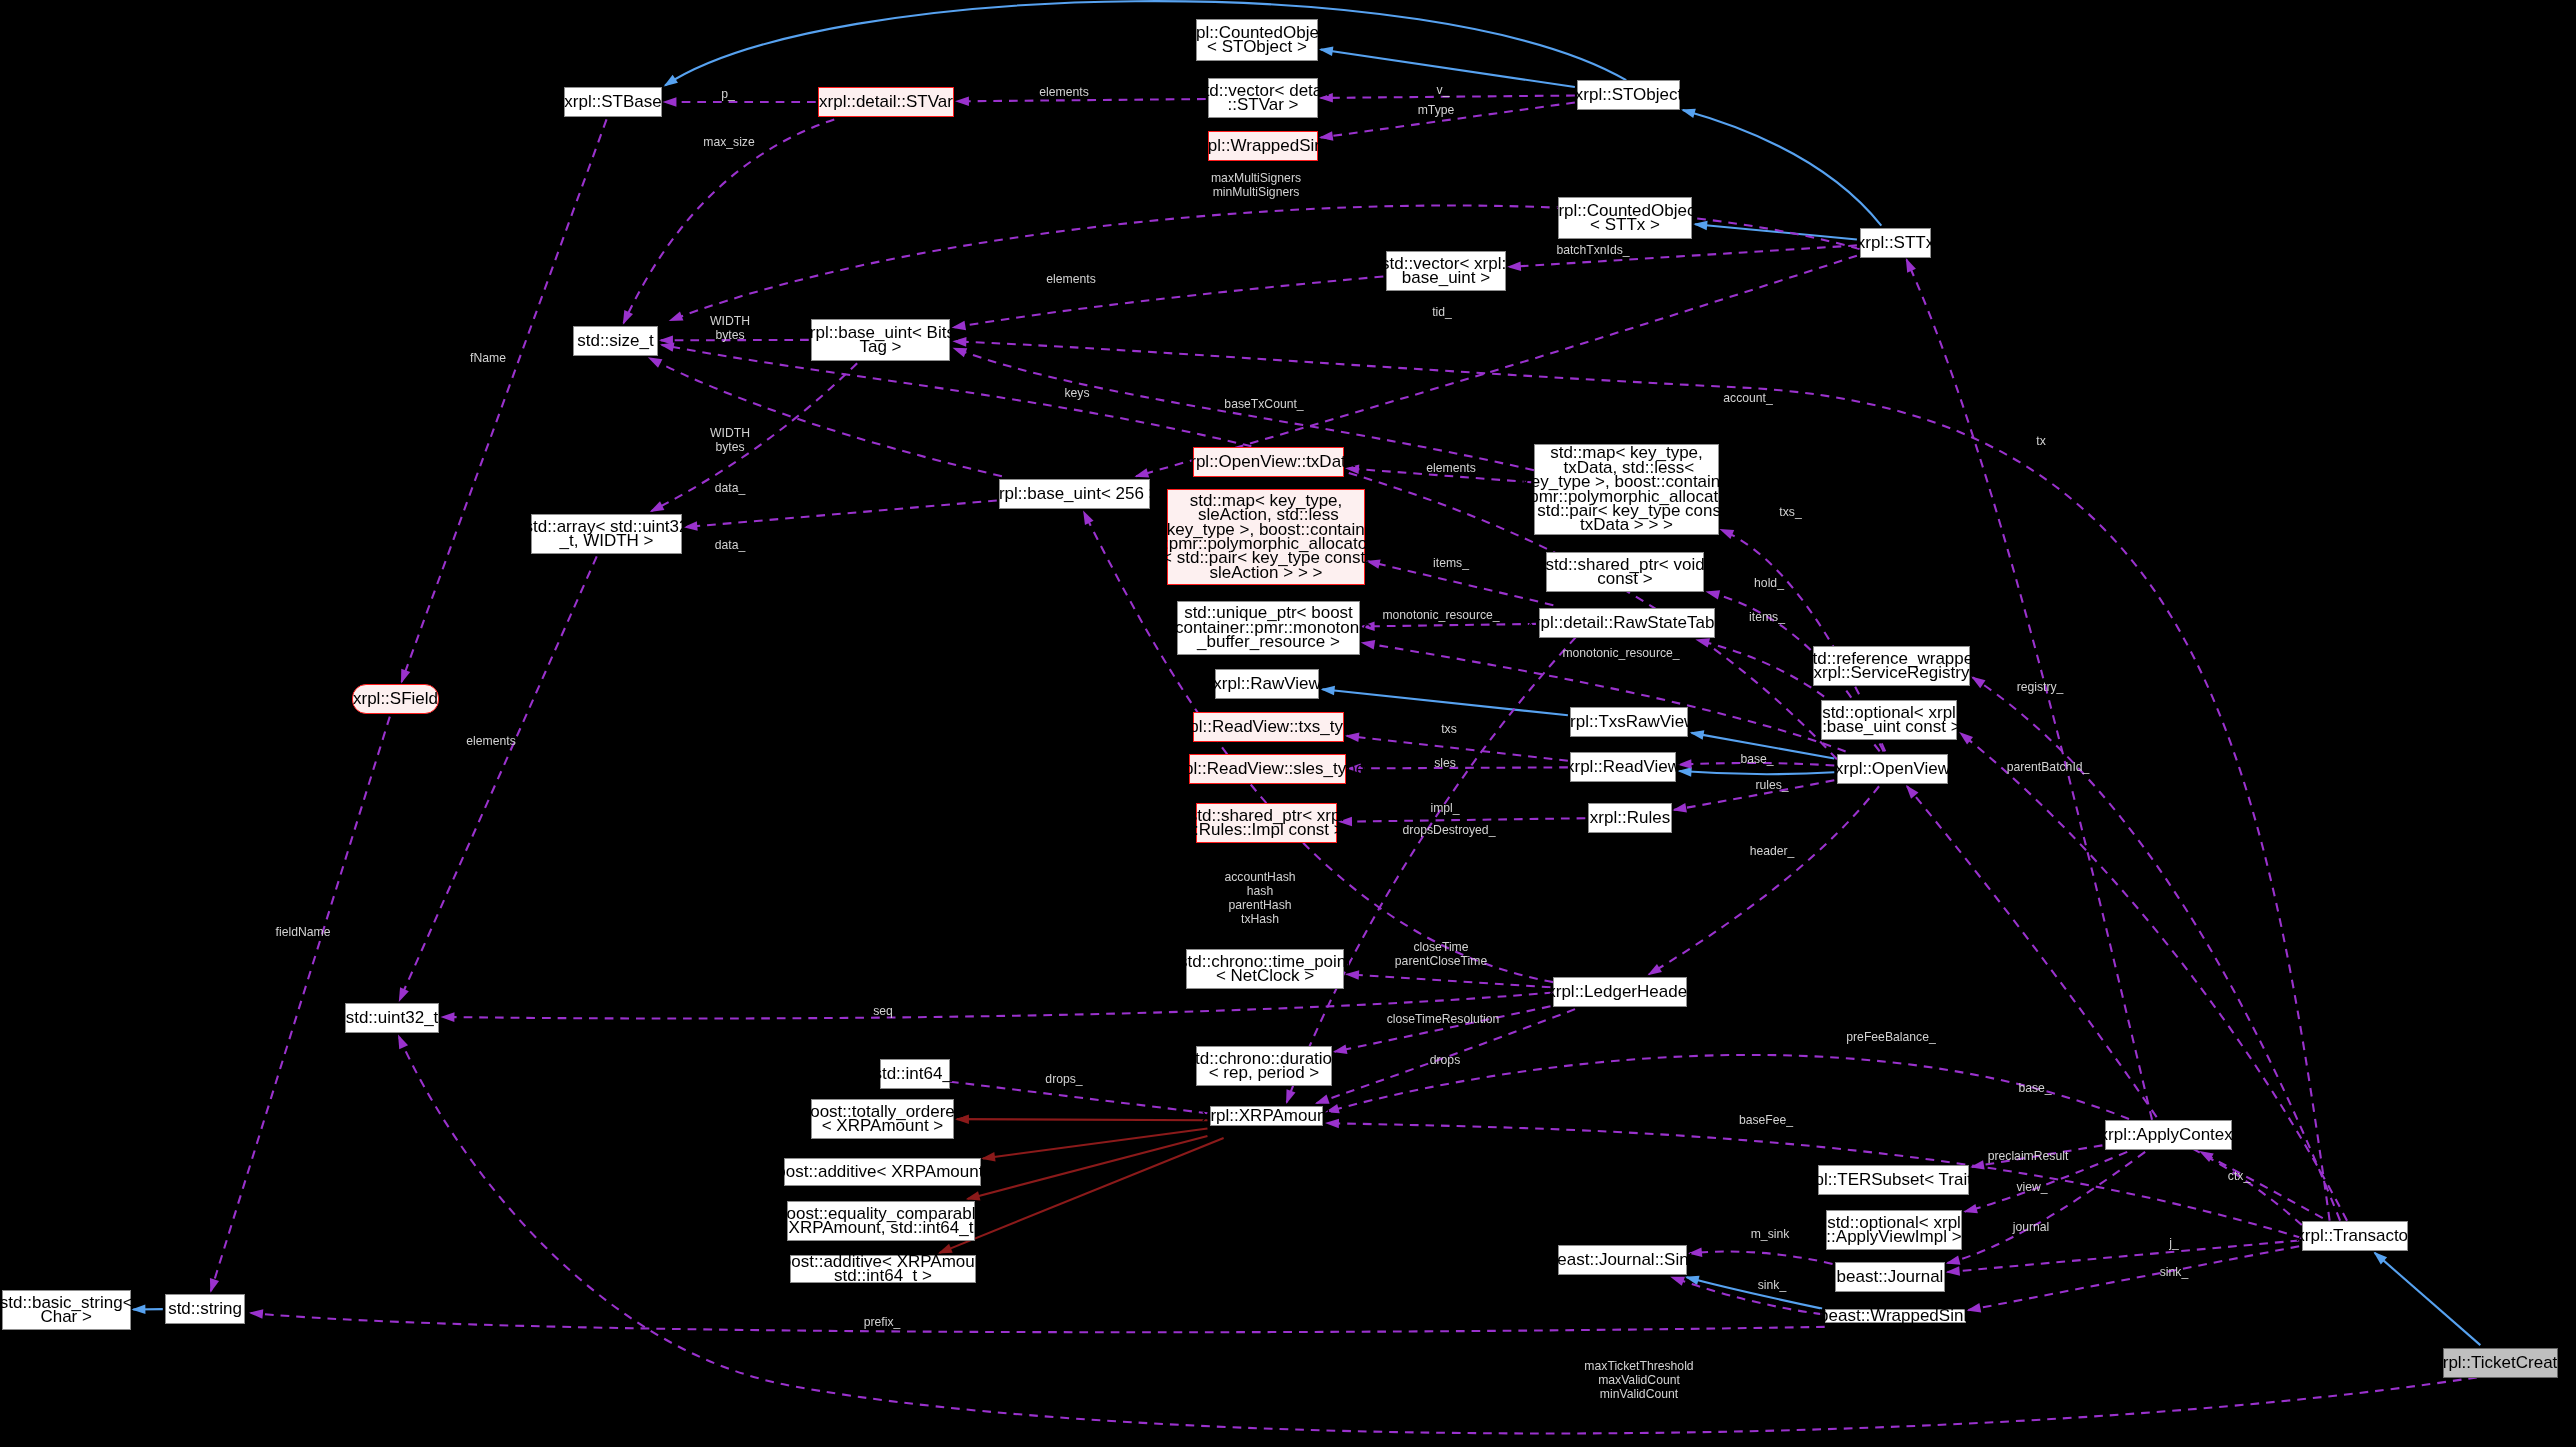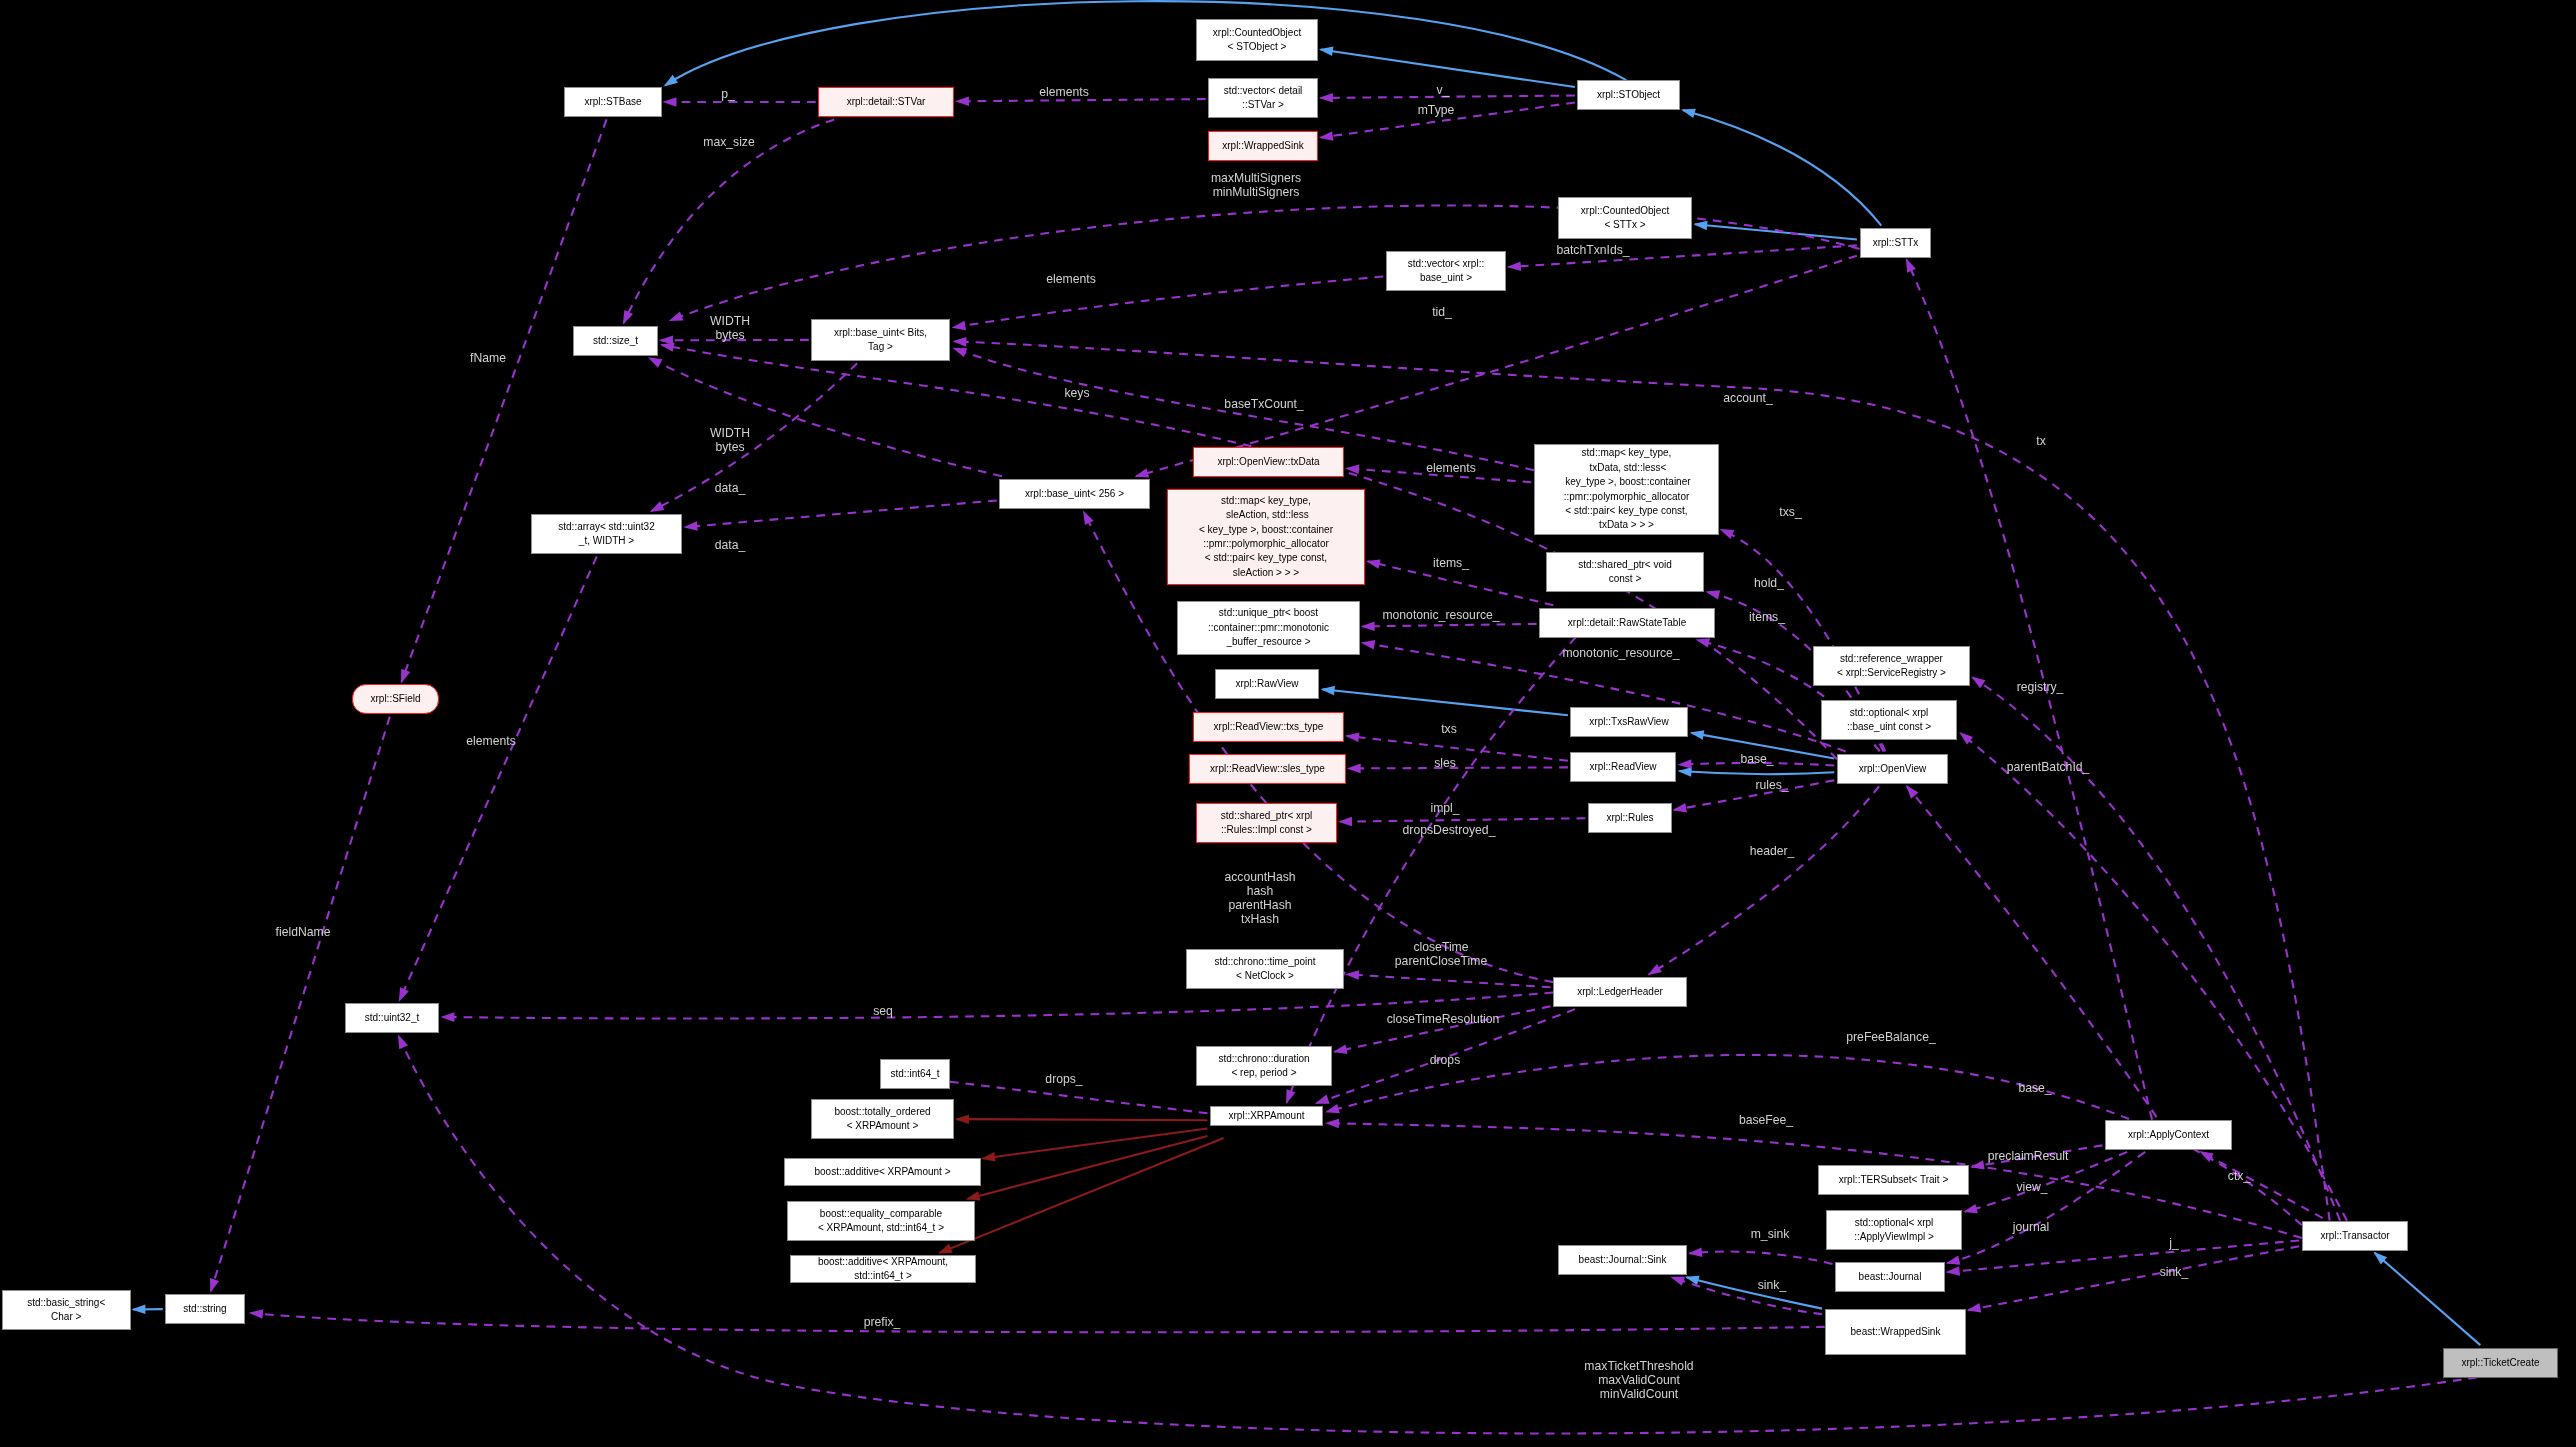--- a/index.html
+++ b/index.html
@@ -2,21 +2,21 @@
 <html style="font-size:14px"><head>
 <meta charset="utf-8">
 <style>
   html,body{margin:0;padding:0;background:#000;}
   #canvas{position:relative;width:2576px;height:1448px;background:#000;overflow:hidden;
           font-family:"Liberation Sans","DejaVu Sans",sans-serif;}
   #edge-layer{position:absolute;left:0;top:0;width:2576px;height:1448px;}
   .node{position:absolute;display:flex;align-items:center;justify-content:center;
         text-align:center;white-space:pre;box-sizing:border-box;
         background:#ffffff;border:1.7px solid #8f8f8f;color:#000;
-        font-size:10px;line-height:14.4px;z-index:2;}
+        font-size:17px;line-height:14.4px;z-index:2;}
   .node.highlight{background:#fdf0f0;border:1.7px solid #ff1d1d;}
   .node.main{background:#bfbfbf;border:1.7px solid #666;}
   .edge-label{position:absolute;transform:translate(-50%,-50%);white-space:pre;
         text-align:center;color:#d2d2d2;font-size:12.2px;line-height:14px;z-index:3;}
   path.edge{fill:none;}
   path.usage{stroke:#9a32cd;stroke-width:2.4;stroke-dasharray:10 8;}
   path.inherit{stroke:#57a2f0;stroke-width:2.4;}
   path.tmpl{stroke:#8b1a1a;stroke-width:2.4;}
 </style>
 </head>
@@ -174,21 +174,21 @@
       <div class="node" style="left: 787px; top: 1201px; width: 188px; height: 40px;">boost::equality_comparable
 &lt; XRPAmount, std::int64_t &gt;</div>
       <div class="node" style="left: 790px; top: 1255px; width: 186px; height: 28px;">boost::additive&lt; XRPAmount,
 std::int64_t &gt;</div>
       <div class="node" style="left: 2105px; top: 1120px; width: 127px; height: 30px;">xrpl::ApplyContext</div>
       <div class="node" style="left: 1818px; top: 1165px; width: 151px; height: 30px;">xrpl::TERSubset&lt; Trait &gt;</div>
       <div class="node" style="left: 1826px; top: 1210px; width: 136px; height: 40px;">std::optional&lt; xrpl
 ::ApplyViewImpl &gt;</div>
       <div class="node" style="left: 1558px; top: 1245px; width: 129px; height: 30px;">beast::Journal::Sink</div>
       <div class="node" style="left: 1835px; top: 1262px; width: 110px; height: 30px;">beast::Journal</div>
-      <div class="node" style="left: 1825px; top: 1309px; width: 141px; height: 46px;">beast::WrappedSink</div>
+      <div class="node" style="left: 1825px; top: 1309px; width: 141px; height: 14px;">beast::WrappedSink</div>
       <div class="node" style="left: 2302px; top: 1221px; width: 106px; height: 30px;">xrpl::Transactor</div>
       <div class="node main" style="left: 2443px; top: 1348px; width: 115px; height: 30px;">xrpl::TicketCreate</div>
       <div class="node" style="left: 1.7px; top: 1290px; width: 129px; height: 40px;">std::basic_string&lt;
 Char &gt;</div>
       <div class="node" style="left: 165px; top: 1294px; width: 80px; height: 30px;">std::string</div>
     </div>
   <div id="label-layer">
       <div class="edge-label" style="left: 728px; top: 94px;">p_</div>
       <div class="edge-label" style="left: 1064px; top: 92px;">elements</div>
       <div class="edge-label" style="left: 1443px; top: 90px;">v_</div>

